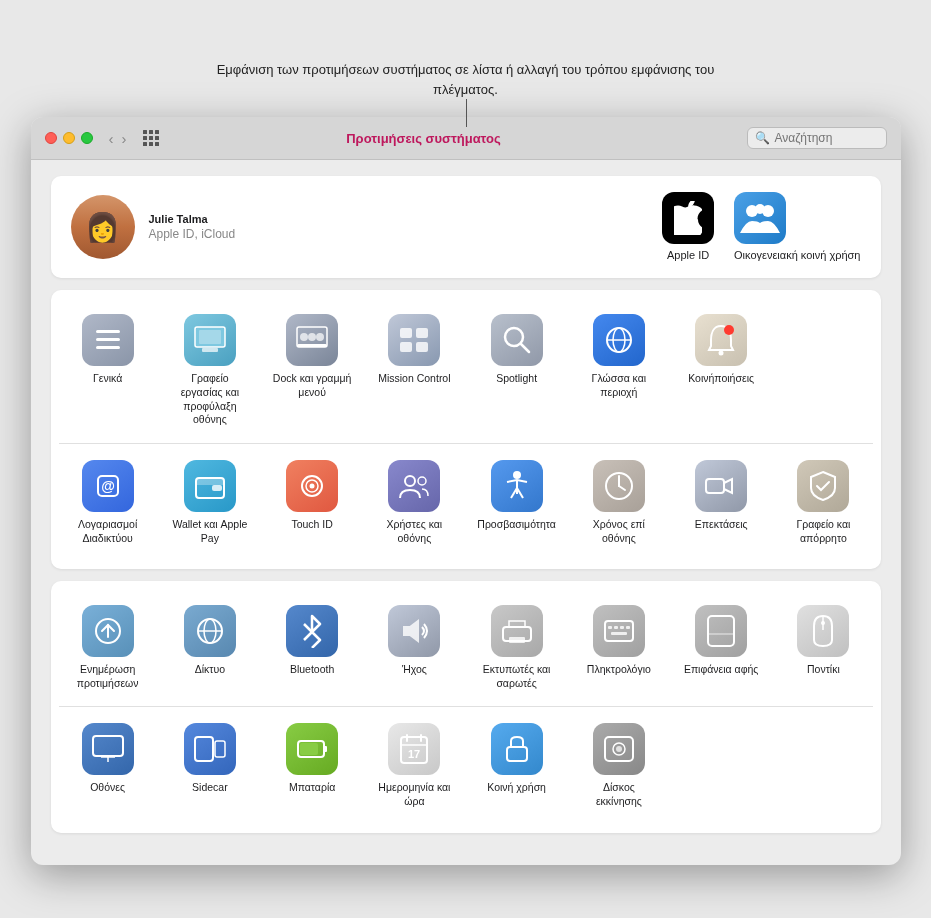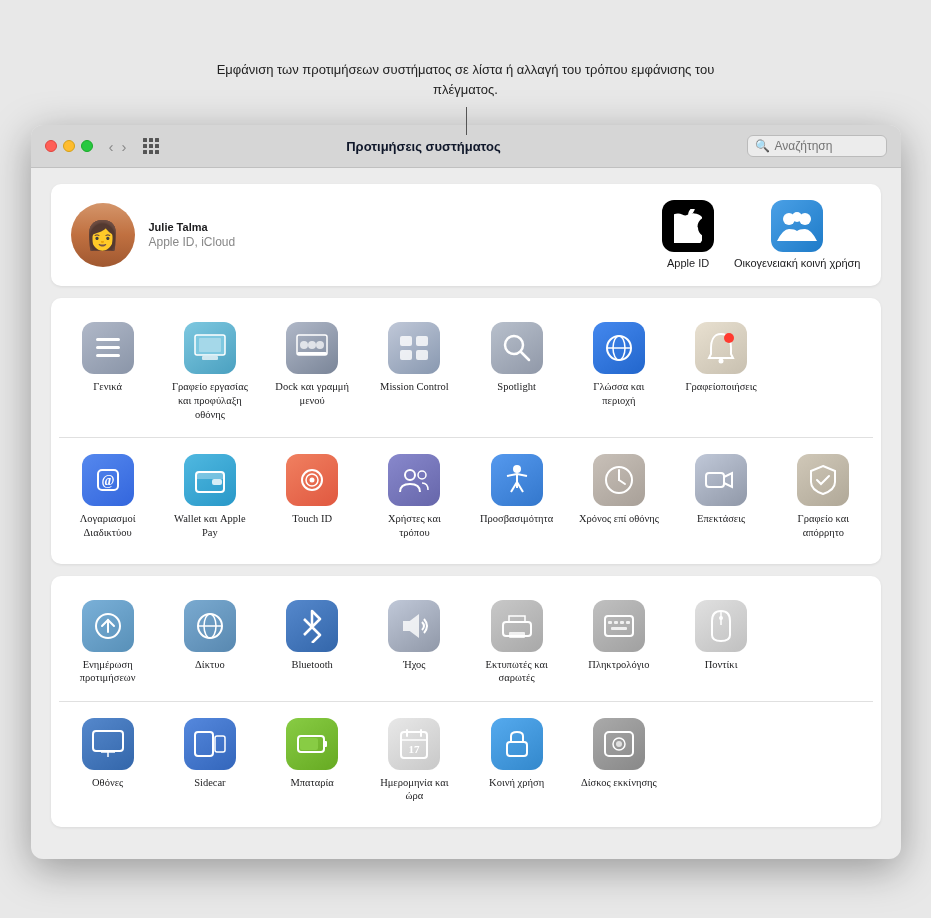--- a/index.html
+++ b/index.html
@@ -16,21 +16,21 @@
     .annotation-box {
       position: relative;
       margin-bottom: 10px;
       text-align: center;
       max-width: 500px;
     }
     .annotation-text {
       font-size: 13px;
       color: #222;
       line-height: 1.5;
-      margin-bottom: 16px;
+      margin-bottom: 8px;
     }
     .annotation-line {
       position: absolute;
       left: 50%;
       bottom: -20px;
       width: 1px;
       height: 28px;
       background: #555;
     }
 
@@ -96,21 +96,21 @@
       width: 4px; height: 4px;
       background: #555;
       border-radius: 0.5px;
     }
 
     .titlebar-title {
       flex: 1;
       text-align: center;
       font-size: 13px;
       font-weight: 600;
-      color: #0f172a;
+      color: #be185d;
       margin-left: -60px;
     }
 
     .search-box {
       display: flex;
       align-items: center;
       background: rgba(255,255,255,0.55);
       border: 1px solid #bbb;
       border-radius: 6px;
       padding: 3px 8px;
@@ -178,21 +178,20 @@
       margin-top: 2px;
     }
     .profile-actions {
       display: flex;
       gap: 20px;
       align-items: center;
     }
     .profile-action-item {
       display: flex;
       flex-direction: column;
-      align-items: center;
       gap: 4px;
       cursor: pointer;
     }
     .profile-action-icon {
       width: 52px;
       height: 52px;
       border-radius: 12px;
       display: flex;
       align-items: center;
       justify-content: center;
@@ -224,21 +223,20 @@
       gap: 4px;
     }
     .pref-item {
       display: flex;
       flex-direction: column;
       align-items: center;
       padding: 8px 4px;
       border-radius: 8px;
       cursor: pointer;
       gap: 6px;
-      font-family: Liberation Serif, serif;
     }
     .pref-icon {
       width: 52px;
       height: 52px;
       border-radius: 12px;
       display: flex;
       align-items: center;
       justify-content: center;
       font-size: 26px;
       flex-shrink: 0;
@@ -429,21 +427,21 @@
             <div class="pref-label">Γλώσσα και περιοχή</div>
           </div>
           <div class="pref-item">
             <div class="pref-icon icon-notifications">
               <svg width="28" height="32" viewBox="0 0 28 32" fill="none">
                 <path d="M14 2 C6 2 4 10 4 16 L4 22 L2 26 L26 26 L24 22 L24 16 C24 10 22 2 14 2Z" stroke="white" stroke-width="2" fill="none"></path>
                 <circle cx="14" cy="29" r="2.5" fill="white"></circle>
                 <circle cx="22" cy="6" r="5" fill="#ff3b30"></circle>
               </svg>
             </div>
-            <div class="pref-label">Γραφείο­ποιήσεις</div>
+            <div class="pref-label">Κοινή­ποιήσεις</div>
           </div>
         </div>
       <div class="divider"></div>
       <div class="prefs-grid" id="grid-row2">
           <div class="pref-item">
             <div class="pref-icon icon-internet">
               <svg width="32" height="32" viewBox="0 0 32 32" fill="none">
                 <rect x="6" y="6" width="20" height="20" rx="4" stroke="white" stroke-width="2" fill="none"></rect>
                 <text x="16" y="21" text-anchor="middle" font-size="14" fill="white" font-weight="bold">@</text>
               </svg>
@@ -472,21 +470,21 @@
           </div>
           <div class="pref-item">
             <div class="pref-icon icon-users">
               <svg width="32" height="28" viewBox="0 0 32 28" fill="none">
                 <circle cx="12" cy="9" r="5" stroke="white" stroke-width="2" fill="none"></circle>
                 <path d="M2 26 Q2 18 12 18 Q22 18 22 26" stroke="white" stroke-width="2" fill="none"></path>
                 <circle cx="24" cy="9" r="4" stroke="white" stroke-width="1.5" fill="none"></circle>
                 <path d="M24 17 Q30 17 30 24" stroke="white" stroke-width="1.5" fill="none"></path>
               </svg>
             </div>
-            <div class="pref-label">Χρήστες και τρόπου</div>
+            <div class="pref-label">Χρήστες και οθόνης</div>
           </div>
           <div class="pref-item">
             <div class="pref-icon icon-accessibility">
               <svg width="28" height="32" viewBox="0 0 28 32" fill="none">
                 <circle cx="14" cy="5" r="4" fill="white"></circle>
                 <path d="M4 12 L14 10 L24 12" stroke="white" stroke-width="2" fill="none"></path>
                 <path d="M14 10 L14 24" stroke="white" stroke-width="2"></path>
                 <path d="M14 18 L8 28" stroke="white" stroke-width="2"></path>
                 <path d="M14 18 L20 28" stroke="white" stroke-width="2"></path>
               </svg>
@@ -583,20 +581,29 @@
                 <rect x="5" y="7" width="4" height="3" rx="1" fill="white" opacity="0.8"></rect>
                 <rect x="11" y="7" width="4" height="3" rx="1" fill="white" opacity="0.8"></rect>
                 <rect x="17" y="7" width="4" height="3" rx="1" fill="white" opacity="0.8"></rect>
                 <rect x="23" y="7" width="4" height="3" rx="1" fill="white" opacity="0.8"></rect>
                 <rect x="8" y="13" width="16" height="3" rx="1" fill="white" opacity="0.8"></rect>
               </svg>
             </div>
             <div class="pref-label">Πληκτρολόγιο</div>
           </div>
           <div class="pref-item">
+            <div class="pref-icon icon-trackpad">
+              <svg width="30" height="34" viewBox="0 0 30 34" fill="none">
+                <rect x="2" y="2" width="26" height="30" rx="4" stroke="white" stroke-width="2" fill="none"></rect>
+                <line x1="2" y1="20" x2="28" y2="20" stroke="white" stroke-width="1.5" opacity="0.5"></line>
+              </svg>
+            </div>
+            <div class="pref-label">Επιφάνεια αφής</div>
+          </div>
+          <div class="pref-item">
             <div class="pref-icon icon-mouse">
               <svg width="22" height="34" viewBox="0 0 22 34" fill="none">
                 <path d="M11 2 Q2 2 2 12 L2 26 Q2 32 11 32 Q20 32 20 26 L20 12 Q20 2 11 2Z" stroke="white" stroke-width="2" fill="none"></path>
                 <line x1="11" y1="2" x2="11" y2="16" stroke="white" stroke-width="1.5"></line>
                 <circle cx="11" cy="9" r="2" fill="white"></circle>
               </svg>
             </div>
             <div class="pref-label">Ποντίκι</div>
           </div>
         </div>

